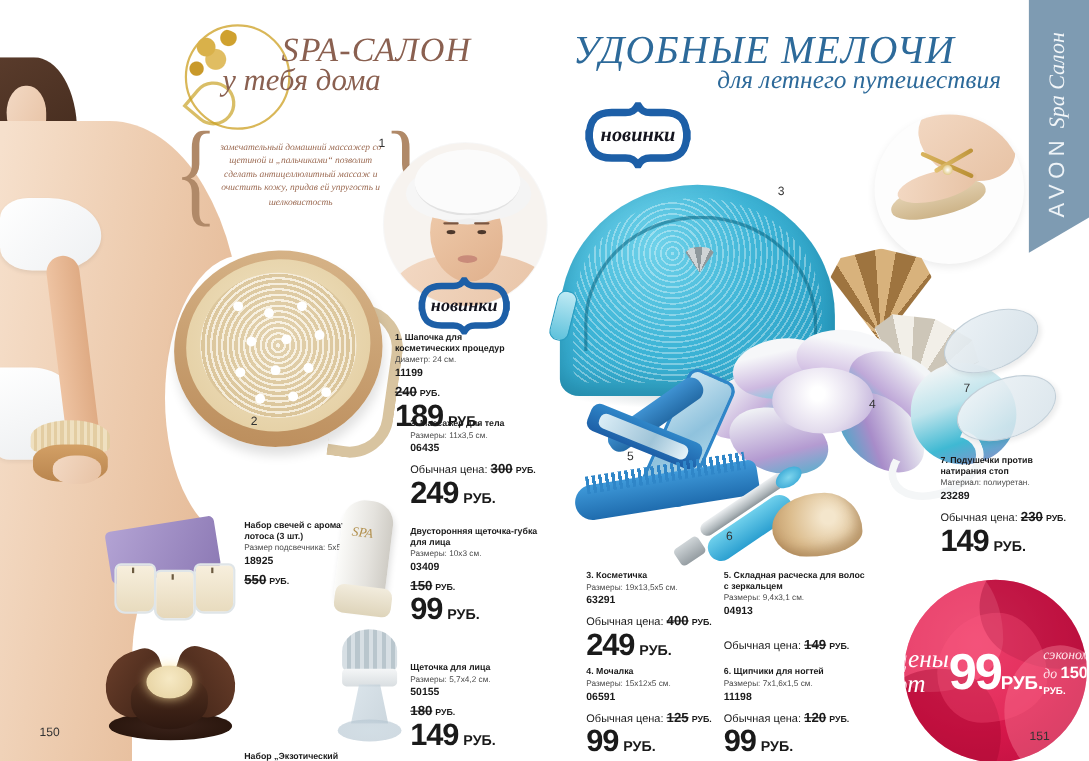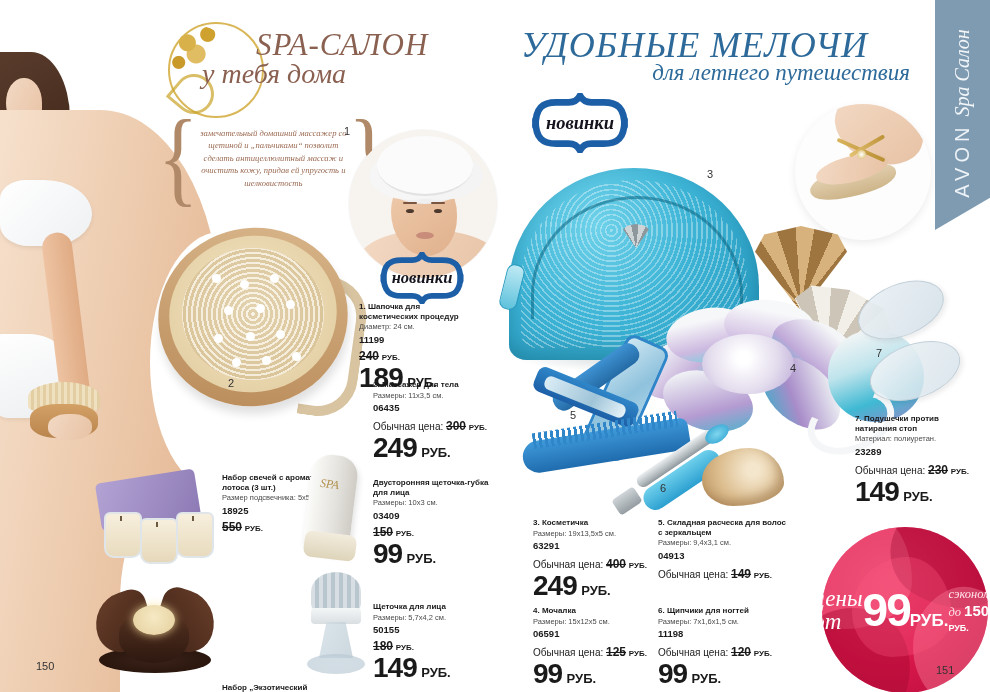--- a/index.html
+++ b/index.html
@@ -284,21 +284,21 @@
     <div class="p-detail">Размеры: 19x13,5x5 см.</div>
     <div class="p-code">63291</div>
     <div class="p-old" style="font-size:10px;margin-top:6px;"><span>Обычная цена: </span><span class="p-old-num">400</span> <span class="p-old-rub">РУБ.</span></div>
     <div class="p-new"><span class="p-new-num">249</span> <span class="p-new-rub">РУБ.</span></div>
   </div>
 
   <div class="product" style="left:658px;top:518px;width:128px;">
     <div class="p-name">5. Складная расческа для волос с зеркальцем</div>
     <div class="p-detail">Размеры: 9,4x3,1 см.</div>
     <div class="p-code">04913</div>
-    <div class="p-old" style="font-size:10px;margin-top:6px;"><span>Обычная цена: </span><span class="p-old-num">149</span> <span class="p-old-rub">РУБ.</span></div>
+    <div class="p-old" style="font-size:10px;margin-top:18px;"><span>Обычная цена: </span><span class="p-old-num">149</span> <span class="p-old-rub">РУБ.</span></div>
   </div>
 
   <div class="product" style="left:533px;top:606px;width:122px;">
     <div class="p-name">4. Мочалка</div>
     <div class="p-detail">Размеры: 15x12x5 см.</div>
     <div class="p-code">06591</div>
     <div class="p-old" style="font-size:10px;margin-top:6px;"><span>Обычная цена: </span><span class="p-old-num">125</span> <span class="p-old-rub">РУБ.</span></div>
     <div class="p-new"><span class="p-new-num">99</span> <span class="p-new-rub">РУБ.</span></div>
   </div>
 

